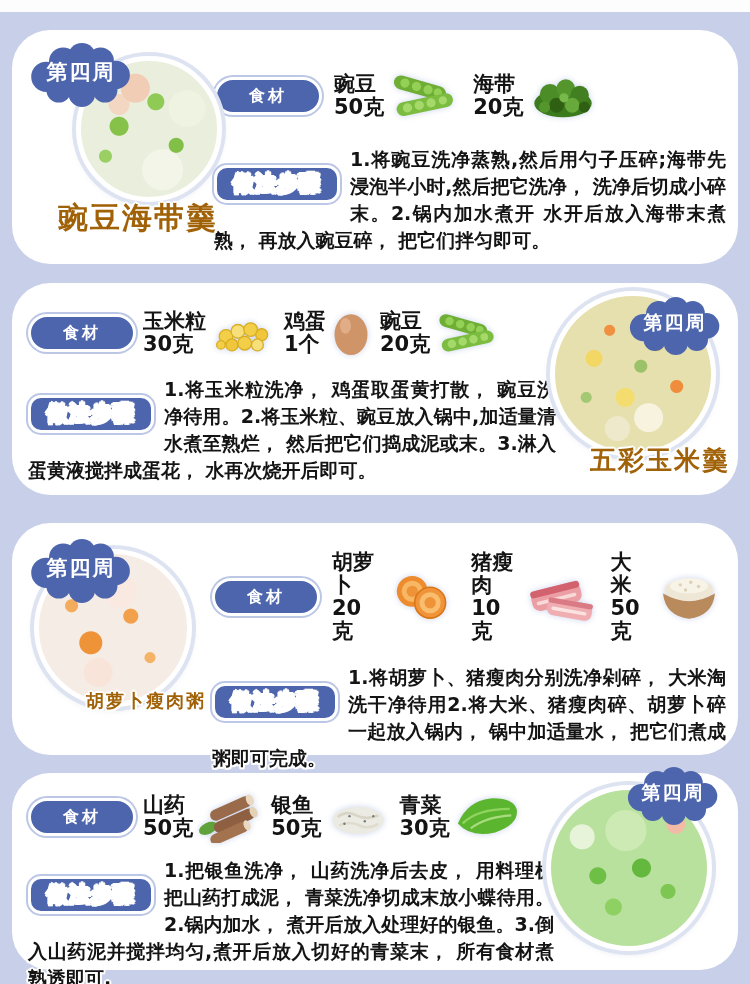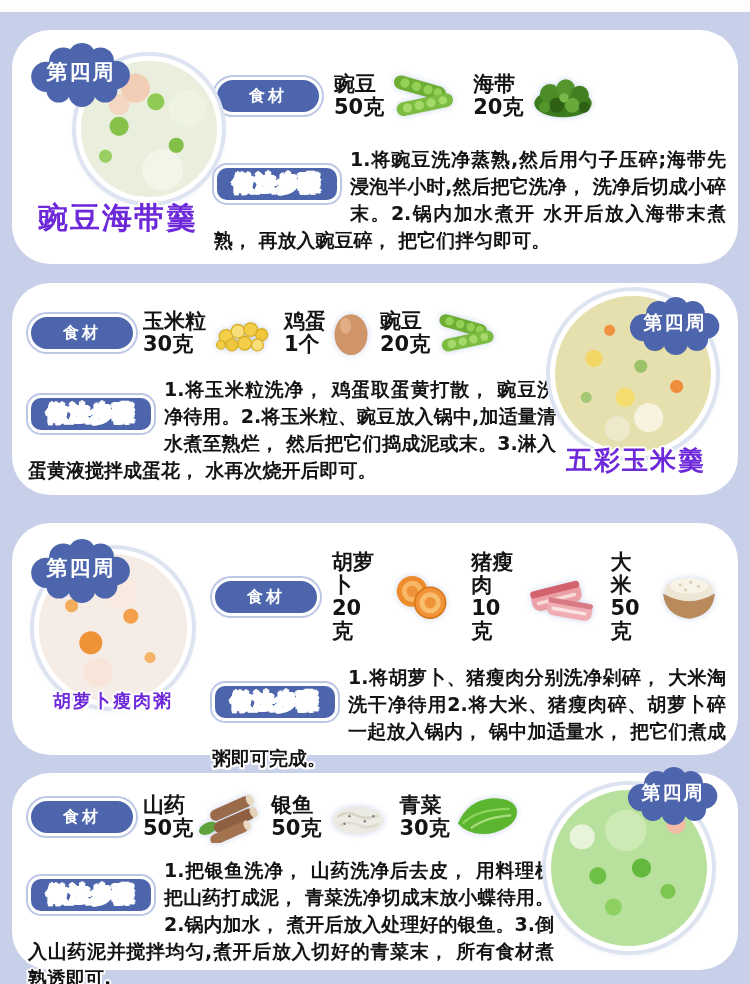--- a/index.html
+++ b/index.html
@@ -70,22 +70,22 @@
       radial-gradient(circle at 75% 65%, #7cc651 0 7px, rgba(0,0,0,0) 8px),
       radial-gradient(circle at 40% 75%, #8ed162 0 8px, rgba(0,0,0,0) 9px),
       radial-gradient(circle at 20% 30%, #e8f4da 0 12px, rgba(0,0,0,0) 13px),
       radial-gradient(circle at 80% 22%, #f2bba6 0 9px, rgba(0,0,0,0) 10px),
       #b9e19e; }
 
   .outline-w { text-shadow:
     -1.5px -1.5px 0 #fff, 1.5px -1.5px 0 #fff, -1.5px 1.5px 0 #fff, 1.5px 1.5px 0 #fff,
     -2px 0 0 #fff, 2px 0 0 #fff, 0 -2px 0 #fff, 0 2px 0 #fff; }
 
-  .dish-name { position:absolute; text-align:center; font-weight:bold;
-    color:#6d28d9; letter-spacing:2px; z-index:3; }
+  .dish-name { position:absolute; text-align:right; font-weight:bold;
+    color:#a16207; letter-spacing:2px; z-index:3; }
   .name1 { left:6px;  top:168px; width:200px; font-size:30px; }
   .name2 { right:8px; top:160px; width:188px; font-size:26px; }
   .name3 { left:8px;  top:166px; width:186px; font-size:18px; }
   .name4 { right:8px; top:146px; width:196px; font-size:22px; letter-spacing:1px; }
 
   .col { position:absolute; z-index:1; }
   .col1 { left:202px; top:40px; width:512px; }
   .col2 { left:16px;  top:24px; width:528px; }
   .col3 { left:200px; top:28px; width:514px; }
   .col4 { left:16px;  top:18px; width:526px; }

